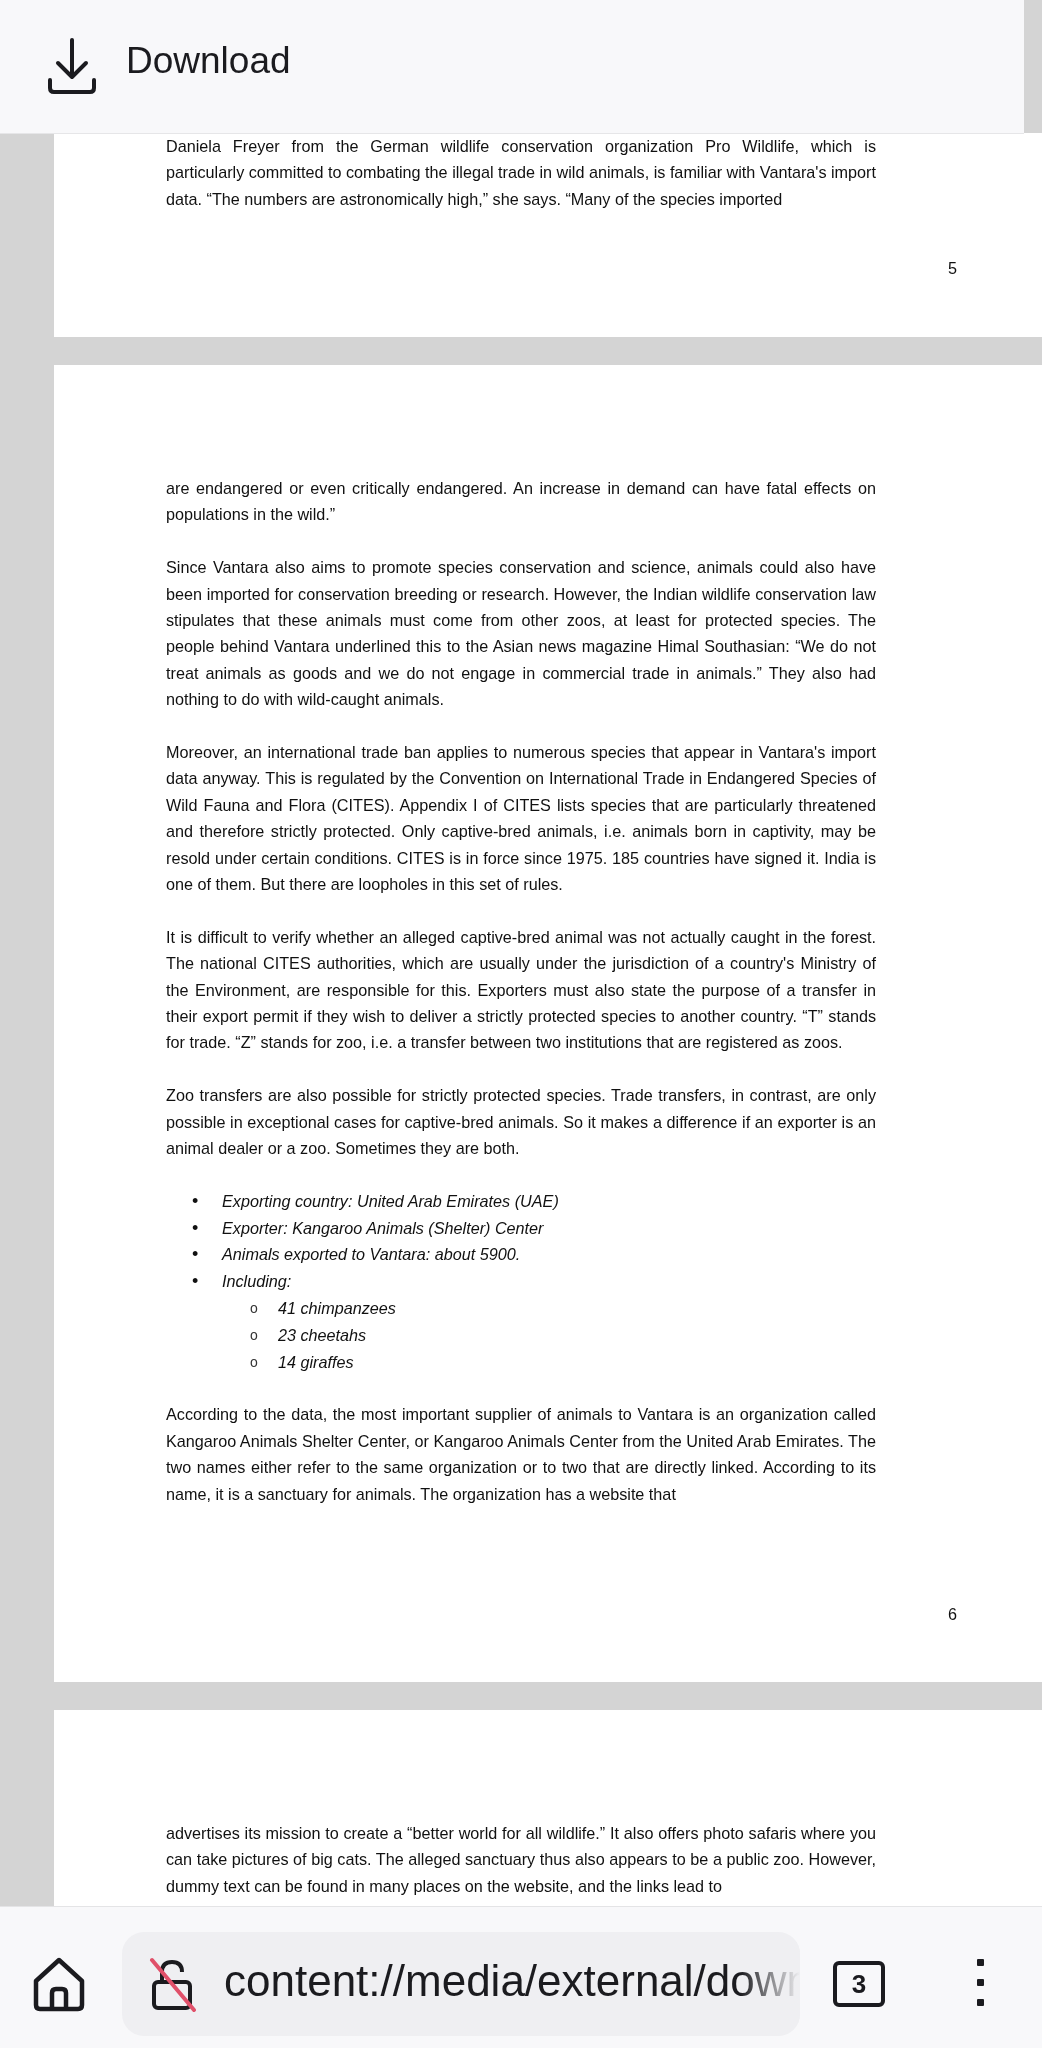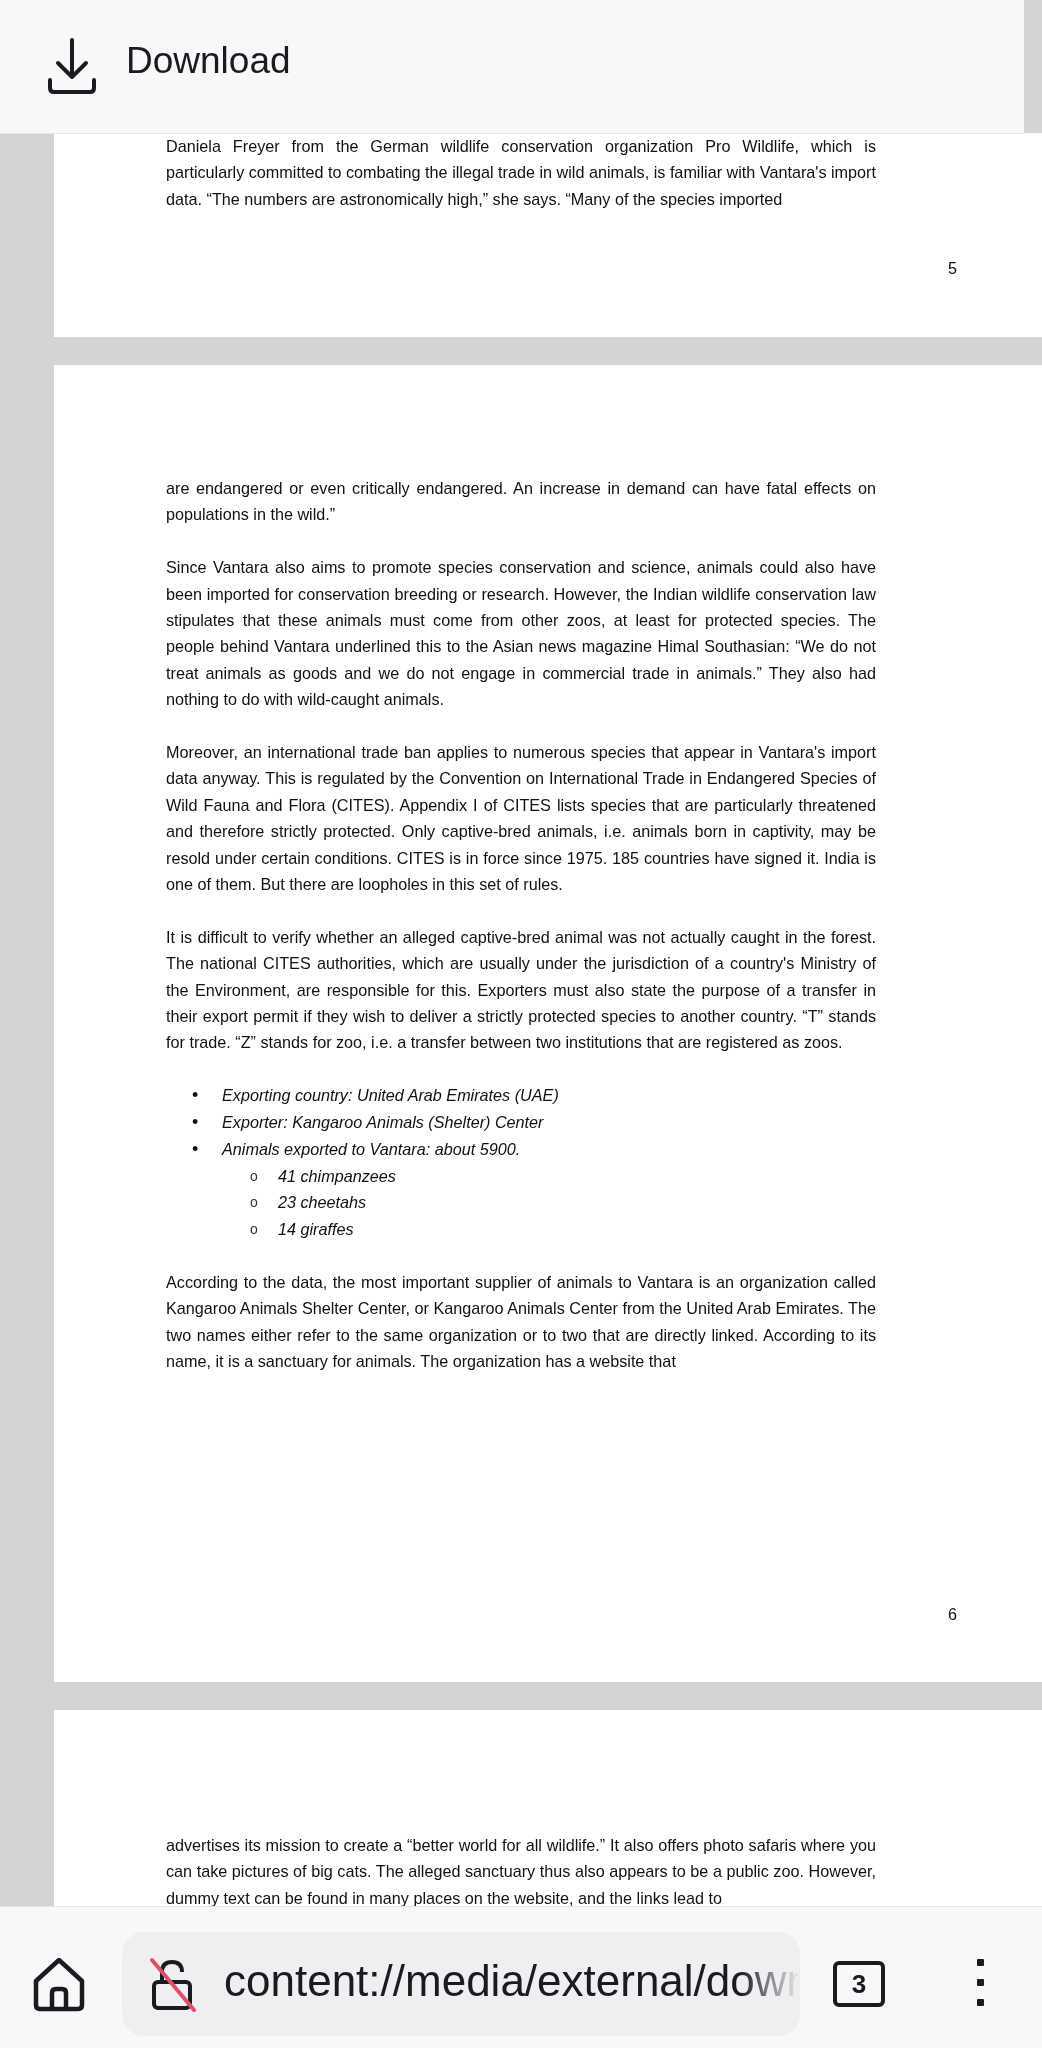--- a/index.html
+++ b/index.html
@@ -48,37 +48,39 @@
   </div>
   <div class="pnum" style="top:126px;">5</div>
 </div>
 
 <div class="page" style="top:365px; height:1317px;">
   <div class="content" style="top:110px;">
     <p>are endangered or even critically endangered. An increase in demand can have fatal effects on populations in the wild.”</p>
     <p>Since Vantara also aims to promote species conservation and science, animals could also have been imported for conservation breeding or research. However, the Indian wildlife conservation law stipulates that these animals must come from other zoos, at least for protected species. The people behind Vantara underlined this to the Asian news magazine Himal Southasian: “We do not treat animals as goods and we do not engage in commercial trade in animals.” They also had nothing to do with wild-caught animals.</p>
     <p>Moreover, an international trade ban applies to numerous species that appear in Vantara's import data anyway. This is regulated by the Convention on International Trade in Endangered Species of Wild Fauna and Flora (CITES). Appendix I of CITES lists species that are particularly threatened and therefore strictly protected. Only captive-bred animals, i.e. animals born in captivity, may be resold under certain conditions. CITES is in force since 1975. 185 countries have signed it. India is one of them. But there are loopholes in this set of rules.</p>
     <p>It is difficult to verify whether an alleged captive-bred animal was not actually caught in the forest. The national CITES authorities, which are usually under the jurisdiction of a country's Ministry of the Environment, are responsible for this. Exporters must also state the purpose of a transfer in their export permit if they wish to deliver a strictly protected species to another country. “T” stands for trade. “Z” stands for zoo, i.e. a transfer between two institutions that are registered as zoos.</p>
+    <p>Zoo transfers are also possible for strictly protected species. Trade transfers, in contrast, are only possible in exceptional cases for captive-bred animals. So it makes a difference if an exporter is an animal dealer or a zoo. Sometimes they are both.</p>
     <ul class="bul">
       <li>Exporting country: United Arab Emirates (UAE)</li>
       <li>Exporter: Kangaroo Animals (Shelter) Center</li>
       <li>Animals exported to Vantara: about 5900.</li>
+      <li>Including:</li>
     </ul>
     <ul class="bul sub" style="margin-bottom:26px;">
       <li>41 chimpanzees</li>
       <li>23 cheetahs</li>
       <li>14 giraffes</li>
     </ul>
     <p>According to the data, the most important supplier of animals to Vantara is an organization called Kangaroo Animals Shelter Center, or Kangaroo Animals Center from the United Arab Emirates. The two names either refer to the same organization or to two that are directly linked. According to its name, it is a sanctuary for animals. The organization has a website that</p>
   </div>
   <div class="pnum" style="top:1240px;">6</div>
 </div>
 
 <div class="page" style="top:1710px; height:400px;">
-  <div class="content" style="top:122px;">
+  <div class="content" style="top:110px;">
     <p>advertises its mission to create a “better world for all wildlife.” It also offers photo safaris where you can take pictures of big cats. The alleged sanctuary thus also appears to be a public zoo. However, dummy text can be found in many places on the website, and the links lead to</p>
   </div>
 </div>
 
 <div class="bottombar">
   <div class="home">
     <svg width="58" height="58" viewBox="0 0 58 58">
       <path d="M6 26 L29 5 L52 26 V50 Q52 54 48 54 H10 Q6 54 6 50 Z" fill="none" stroke="#1b1b1f" stroke-width="4.5" stroke-linejoin="round"></path>
       <path d="M22 54 V38 Q22 34 26 34 H32 Q36 34 36 38 V54" fill="none" stroke="#1b1b1f" stroke-width="4.5"></path>
     </svg>

